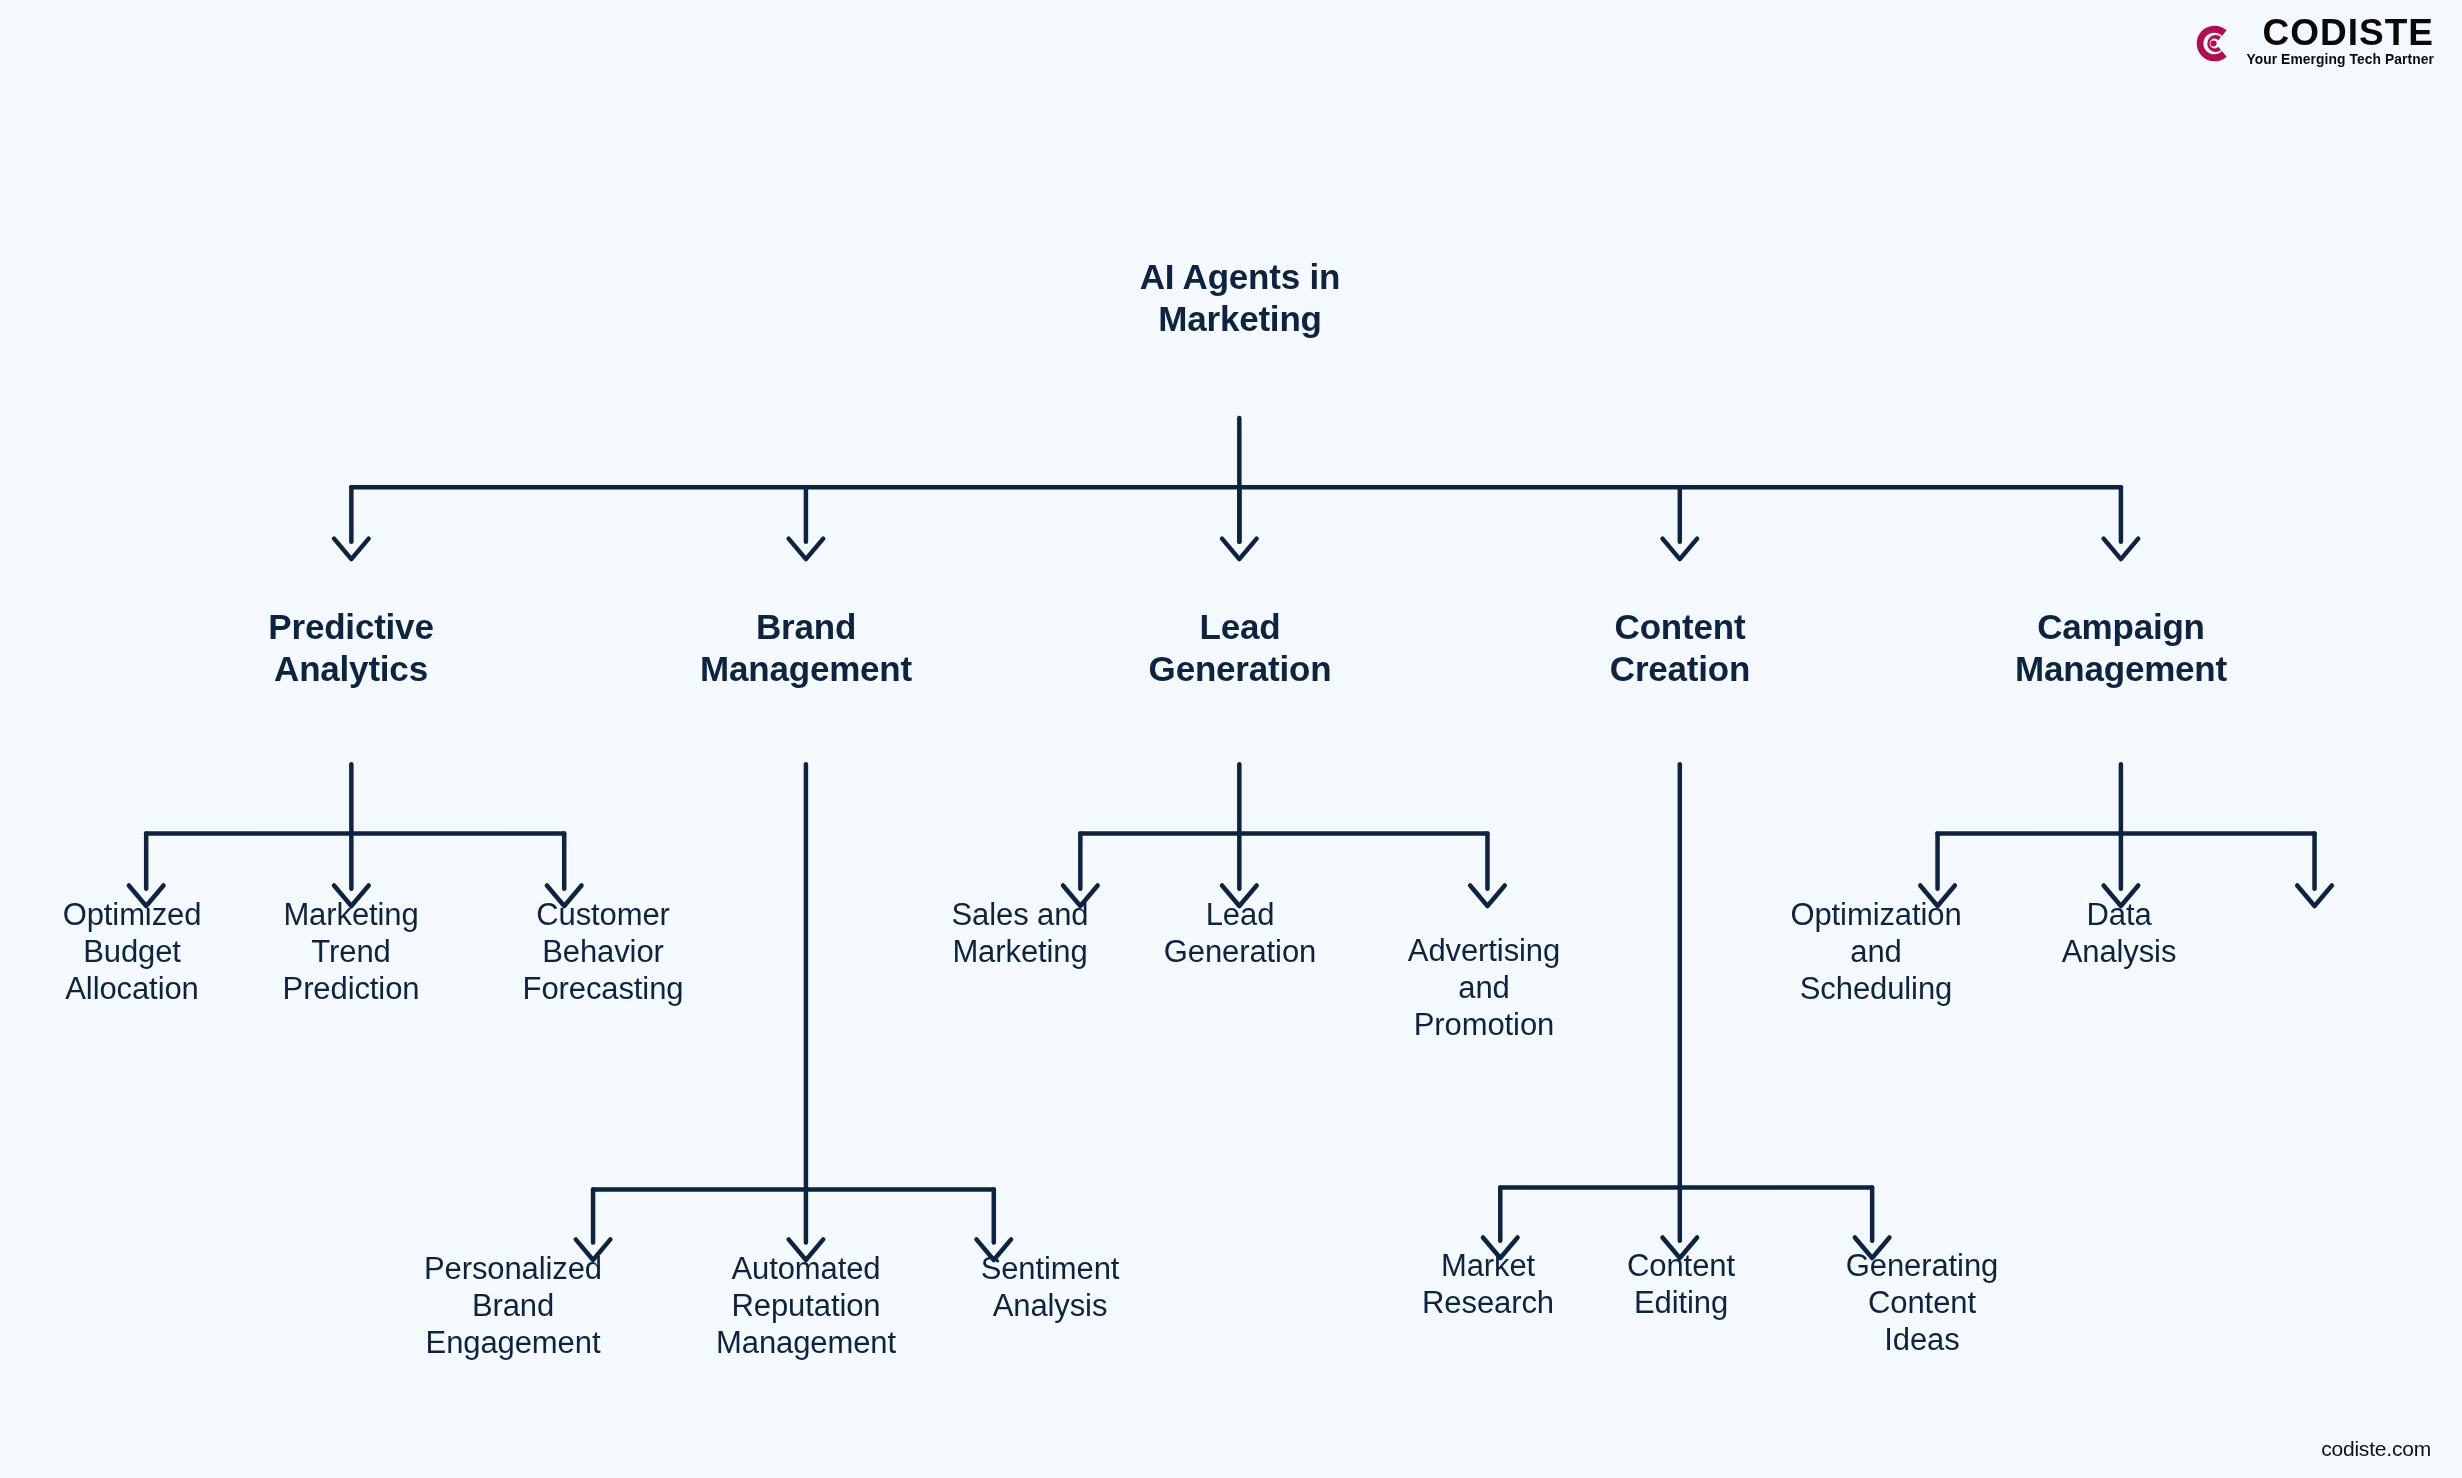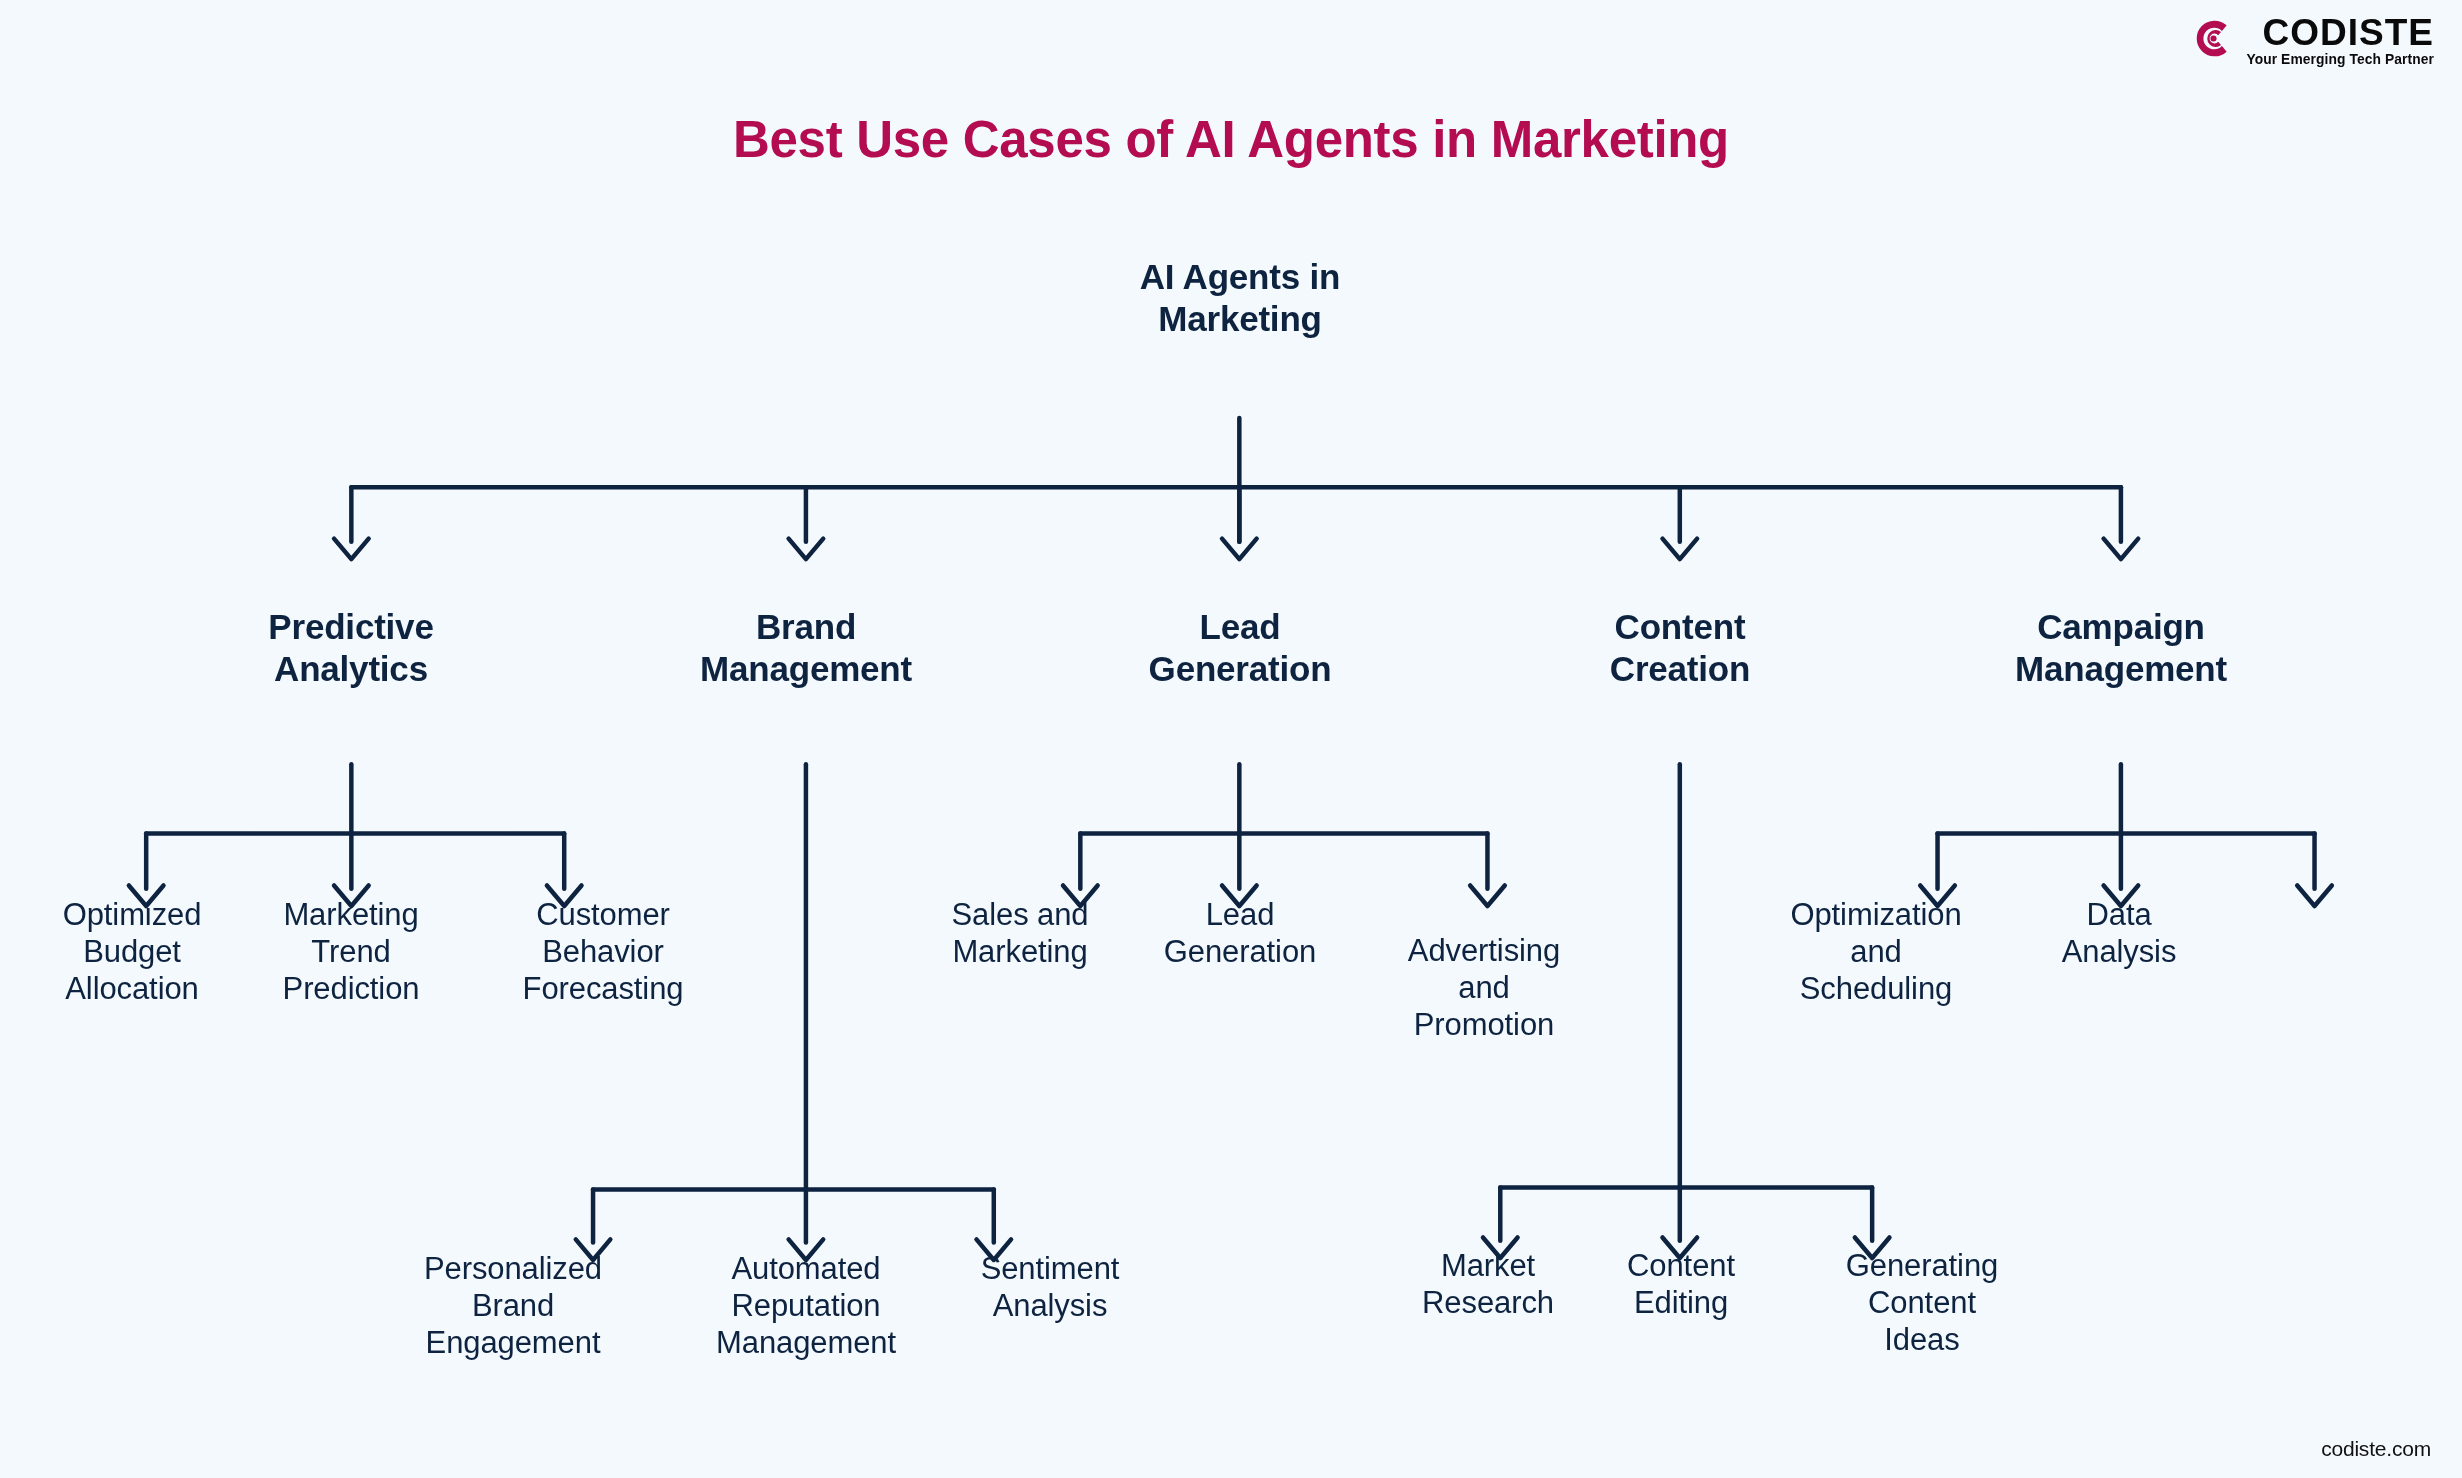--- a/index.html
+++ b/index.html
@@ -21,21 +21,21 @@
     height: 1478px;
     background: #f4f9fd;
   }
 
   
   #logo {
     position: absolute;
     top: 15.4px;
     right: 28px;
     display: flex;
-    align-items: flex-start;
+    align-items: flex-end;
     gap: 9px;
   }
   #logo .mark { width: 47px; height: 47px; display: block; }
   #logo .wordblock { display: flex; flex-direction: column; align-items: flex-end; }
   #logo .wordmark {
     font-size: 37px;
     font-weight: bold;
     letter-spacing: 1px;
     color: #0a0a0a;
     line-height: 0.98;
@@ -128,21 +128,20 @@
       <circle cx="50" cy="50" r="21" fill="none" stroke="#b30c50" stroke-width="0"></circle>
       <path d="M66 36 A18 18 0 1 0 66 64 L60 57 A10.5 10.5 0 1 1 60 43 Z" fill="#b30c50"></path>
       <circle cx="50" cy="50" r="6.5" fill="#b30c50"></circle>
     </svg>
     <div class="wordblock">
       <div class="wordmark">CODISTE</div>
       <div class="tagline">Your Emerging Tech Partner</div>
     </div>
   </div>
 
-  <h1 id="page-title">Best Use Cases of AI Agents in Marketing</h1>
 
   <div id="diagram">
 
     <svg id="connectors" viewBox="0 0 3840 2305">
       <g fill="none" stroke="#0d2340" stroke-width="7" stroke-linecap="round" stroke-linejoin="round">
 
         <path d="M1933 652 L1933 845"></path>
 
         <path d="M548 760 L3308 760"></path>
 

